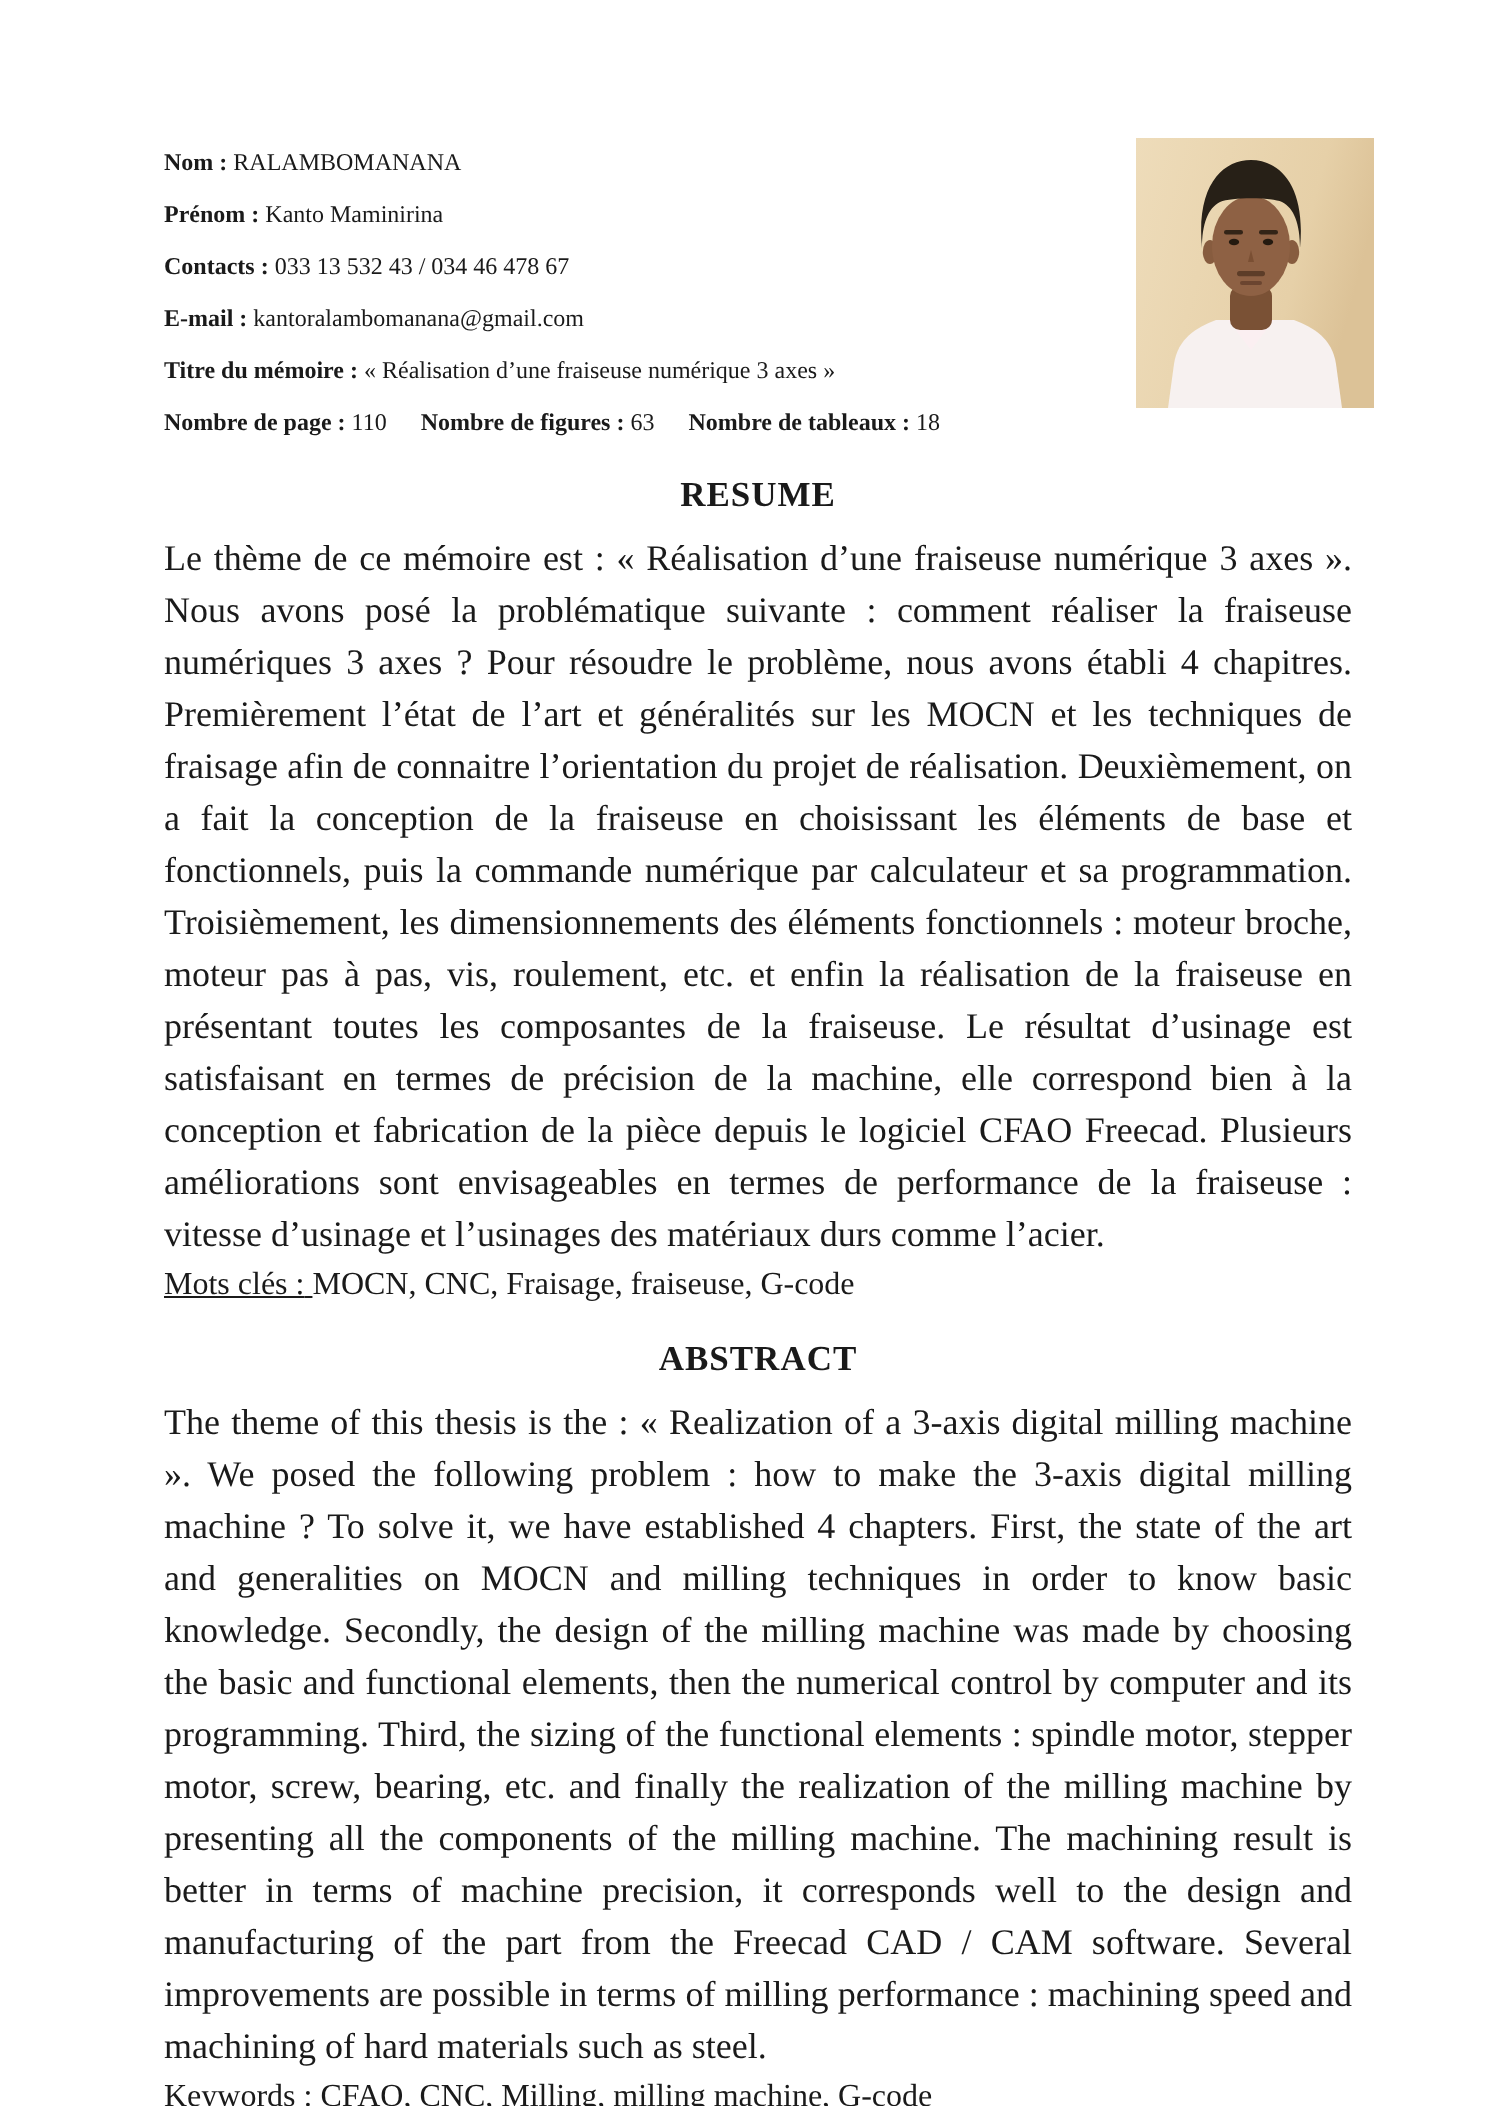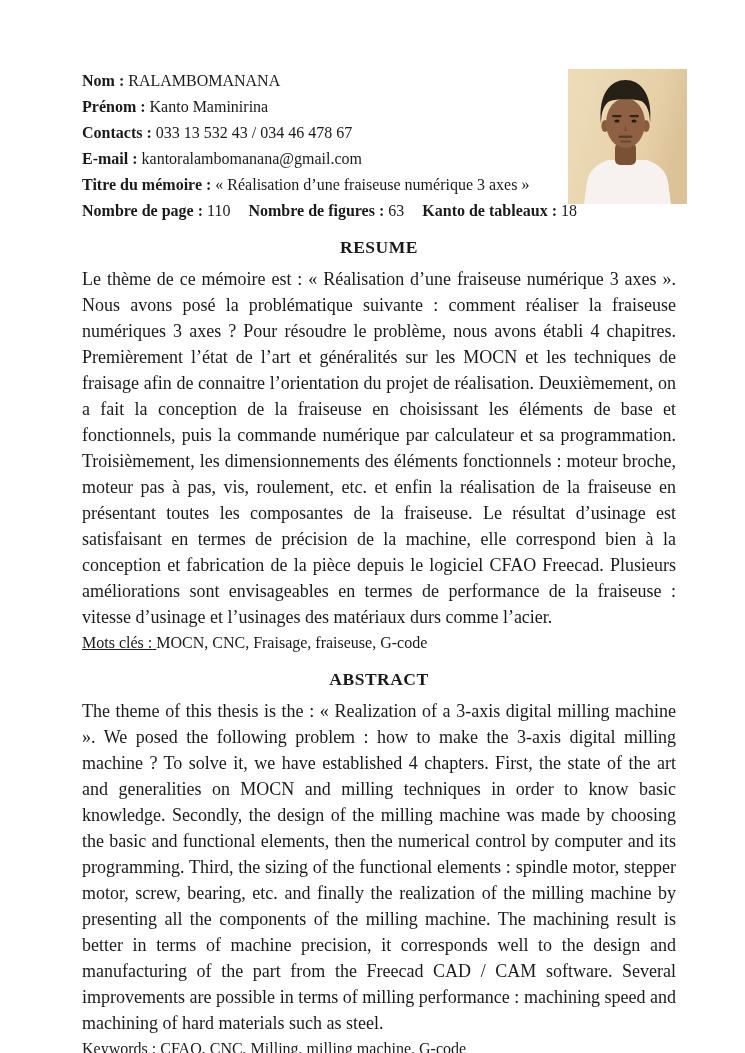--- a/index.html
+++ b/index.html
@@ -19,21 +19,21 @@
     box-sizing: border-box;
     width: 745px;
     height: 1053px;
     padding: 68px 69px 0 82px;
     background: #ffffff;
   }
   .header-block {
     position: relative;
   }
   .field-line {
-    font-size: 16px;
+    font-size: 12px;
     line-height: 26px;
     white-space: nowrap;
   }
   .lbl {
     font-weight: bold;
   }
   .lbl::after {
     content: " ";
   }
   .count-group {
@@ -98,21 +98,21 @@
       <span class="lbl">E-mail :</span><span class="val">kantoralambomanana@gmail.com</span>
     </div>
 
     <div class="field-line">
       <span class="lbl">Titre du mémoire :</span><span class="val">« Réalisation d’une fraiseuse numérique 3 axes »</span>
     </div>
 
     <div class="field-line">
       <span class="count-group"><span class="lbl">Nombre de page :</span><span>110</span></span>
       <span class="count-group"><span class="lbl">Nombre de figures :</span><span>63</span></span>
-      <span class="count-group"><span class="lbl">Kanto de tableaux :</span><span>18</span></span>
+      <span class="count-group"><span class="lbl">Nombre de tableaux :</span><span>18</span></span>
     </div>
 
     <div class="photo-frame">
       <svg width="119" height="135" viewBox="0 0 119 135" xmlns="http://www.w3.org/2000/svg">
         <defs>
           <linearGradient id="bgGrad" x1="0" y1="0" x2="1" y2="0.3">
             <stop offset="0" stop-color="#eedcba"></stop>
             <stop offset="0.75" stop-color="#e6d0a8"></stop>
             <stop offset="1" stop-color="#dcc297"></stop>
           </linearGradient>

